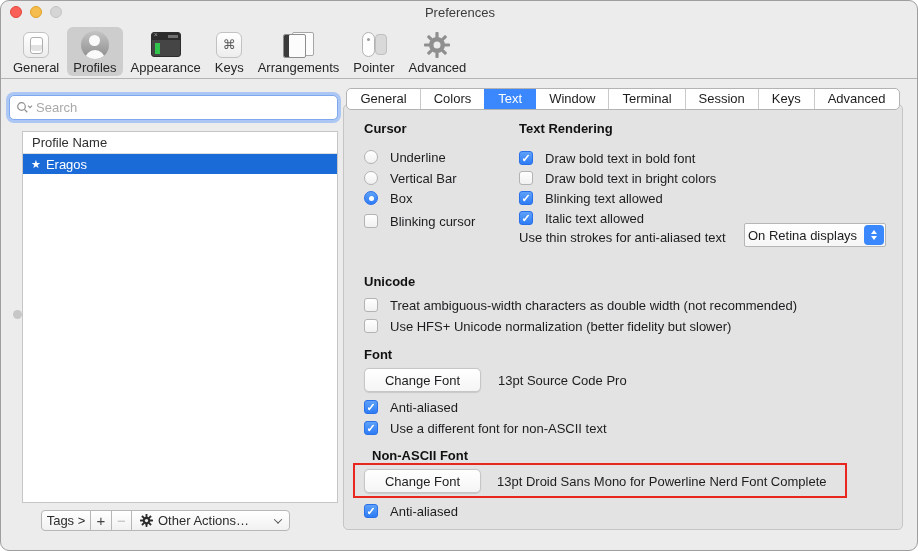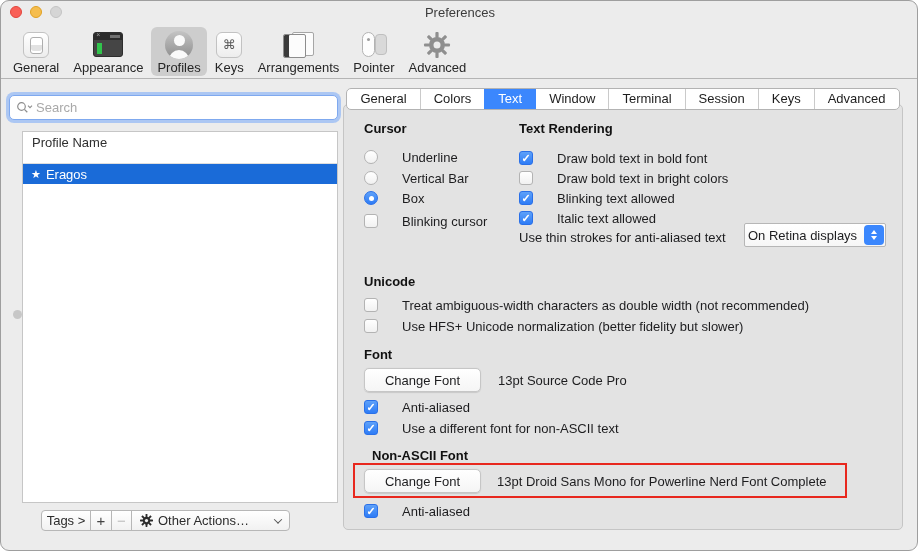--- a/index.html
+++ b/index.html
@@ -66,21 +66,21 @@
   
   .search { position:absolute; left:8px; top:94px; width:329px; height:25px;
             background:#fff; border:1px solid #7fa9ef; border-radius:5px;
             box-shadow:0 0 0 3px rgba(77,144,254,0.40);
             display:flex; align-items:center; padding:0 6px; gap:3px; }
   .search input { border:none; outline:none; flex:1; font-size:13px; color:#333;
             font-family:"Liberation Sans", sans-serif; background:transparent; }
   .search input::placeholder { color:#a9a9a9; }
   .listbox { position:absolute; left:21px; top:130px; width:316px; height:372px;
              background:#fff; border:1px solid #c6c6c6; }
-  .list-header { height:32px; line-height:22px; padding-left:9px; font-size:13px;
+  .list-header { height:22px; line-height:22px; padding-left:9px; font-size:13px;
              color:#2f2f2f; border-bottom:1px solid #dedede; }
   .list-row { height:20px; display:flex; align-items:center; gap:5px; padding-left:8px;
              font-size:13px; color:#222; }
   .list-row.on { background:var(--selection,#1a6bd8); color:#fff; }
   .splitter-dot { position:absolute; left:12px; top:309px; width:9px; height:9px;
              border-radius:50%; background:#c7c7c7; }
   .footer { position:absolute; left:13px; top:509px; height:21px; display:flex; }
   .fbtn { height:21px; border:1px solid #b7b7b7; background:linear-gradient(#ffffff,#f1f1f1);
           font-size:13px; color:#2c2c2c; display:flex; align-items:center;
           justify-content:center; margin-left:-1px; }
@@ -99,21 +99,21 @@
             display:flex; justify-content:center; }
   .tabbar { display:flex; background:#fff; border:1px solid #b3b3b3; border-radius:5px;
             overflow:hidden; height:22px; }
   .tab { padding:0 13px; font-size:13px; color:#1d1d1d; line-height:20px;
          border-left:1px solid #cacaca; cursor:default; }
   .tab:first-child { border-left:none; }
   .tab.on { background:var(--accent,#3b87fd); color:#fff; border-left-color:var(--accent,#3b87fd); }
   .tab.on + .tab { border-left-color:var(--accent,#3b87fd); }
   
   .sec-title { position:absolute; font-size:13px; font-weight:bold; color:#111; }
-  .row { position:absolute; display:flex; align-items:center; gap:24px; height:18px; }
+  .row { position:absolute; display:flex; align-items:center; gap:12px; height:18px; }
   .row .lbl { font-size:13px; color:#1d1d1f; white-space:nowrap; }
   .cb { width:14px; height:14px; border-radius:3px; border:1px solid #b3b3b3;
         background:linear-gradient(#ffffff,#f1f1f1); display:flex; align-items:center;
         justify-content:center; flex:none; }
   .cb.on { background:linear-gradient(#5ea1f9,#2e7cf6); border-color:#2a70e8; }
   .cb .tick { color:#fff; font-size:11px; font-weight:bold; line-height:12px; visibility:hidden; }
   .cb.on .tick { visibility:visible; }
   .rd { width:14px; height:14px; border-radius:50%; border:1px solid #b3b3b3;
         background:linear-gradient(#ffffff,#f1f1f1); display:flex; align-items:center;
         justify-content:center; flex:none; }
@@ -155,34 +155,34 @@
     <div class="title">Preferences</div>
   </div>
 
   <div class="toolbar">
     <div class="tb-item">
       <span class="tb-icon">
           <span class="icon-general"></span>
         </span>
       <span class="lbl">General</span>
     </div>
+    <div class="tb-item on">
+      <span class="tb-icon">
+          <span class="icon-profiles"></span>
+        </span>
+      <span class="lbl">Profiles</span>
+    </div>
     <div class="tb-item">
       <span class="tb-icon">
         <span class="icon-appearance">
             <span class="win-x">×</span>
             <span class="seg"></span>
           </span>
       </span>
       <span class="lbl">Appearance</span>
-    </div>
-    <div class="tb-item on">
-      <span class="tb-icon">
-          <span class="icon-profiles"></span>
-        </span>
-      <span class="lbl">Profiles</span>
     </div>
     <div class="tb-item">
       <span class="tb-icon">
         <span class="icon-keys">⌘</span>
       </span>
       <span class="lbl">Keys</span>
     </div>
     <div class="tb-item">
       <span class="tb-icon">
           <span class="icon-arrangements"></span>

